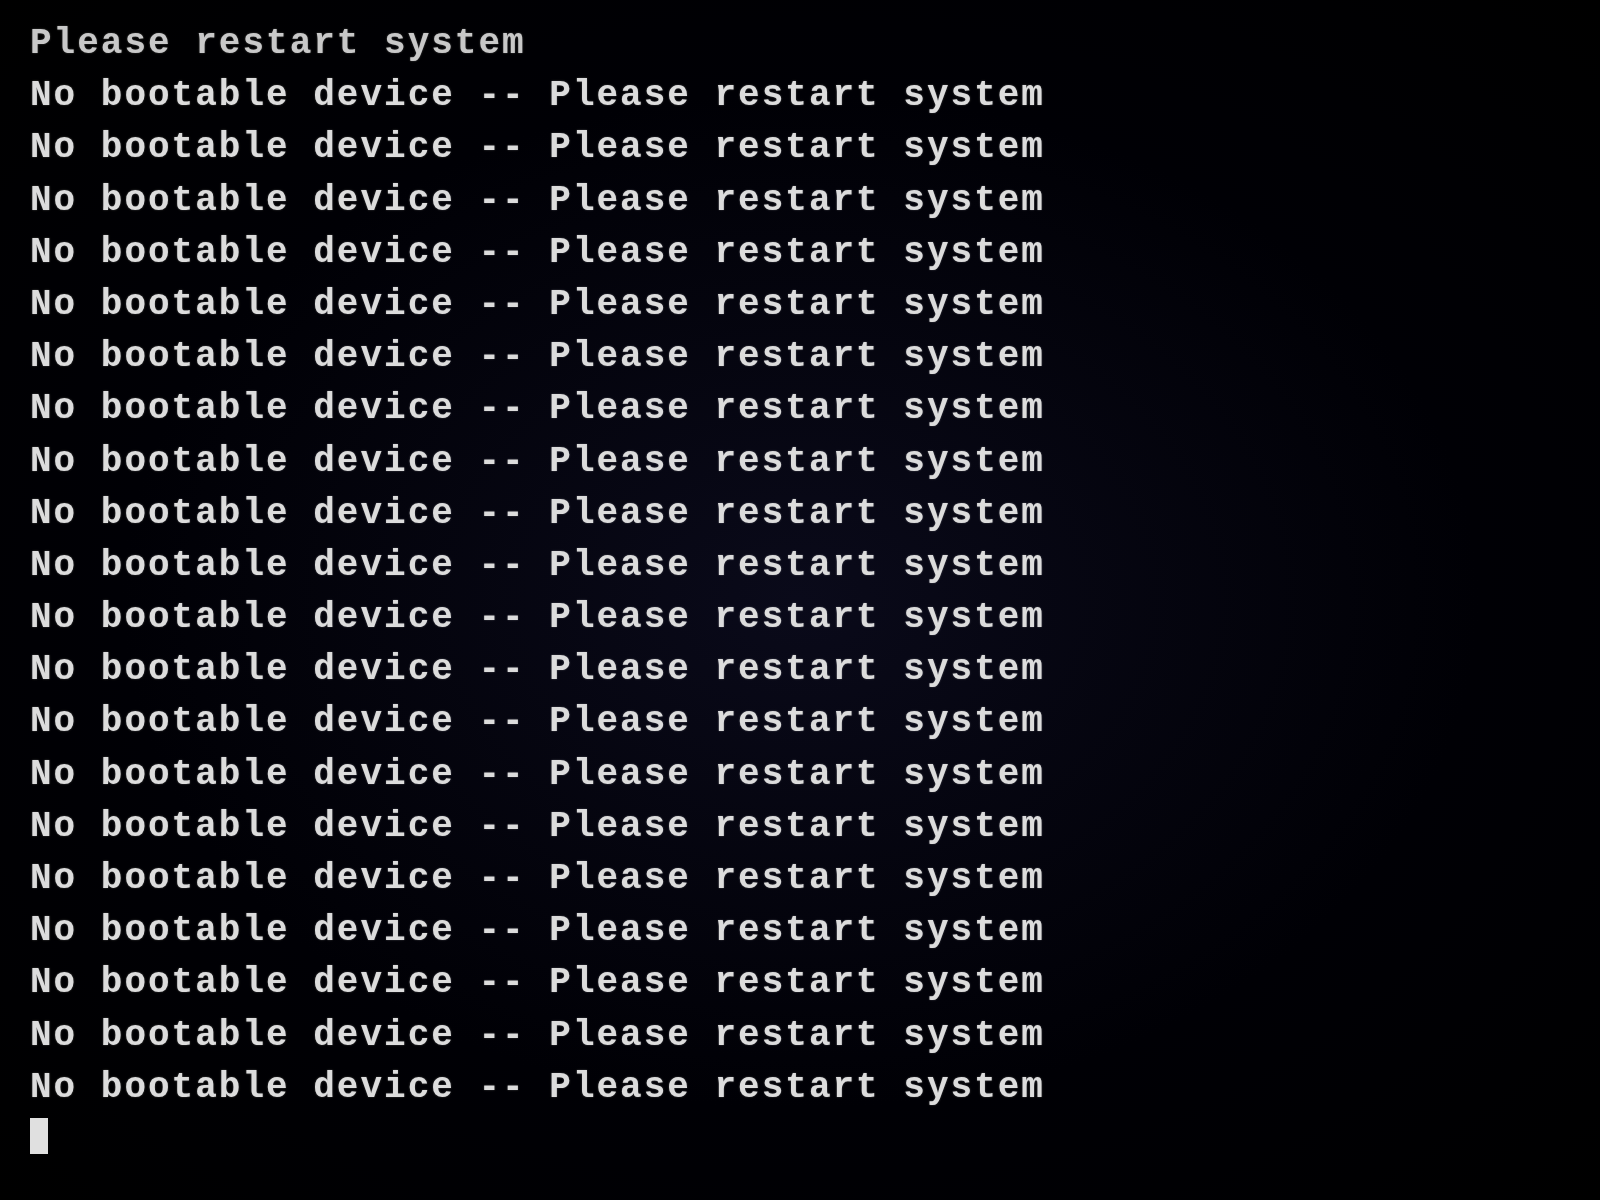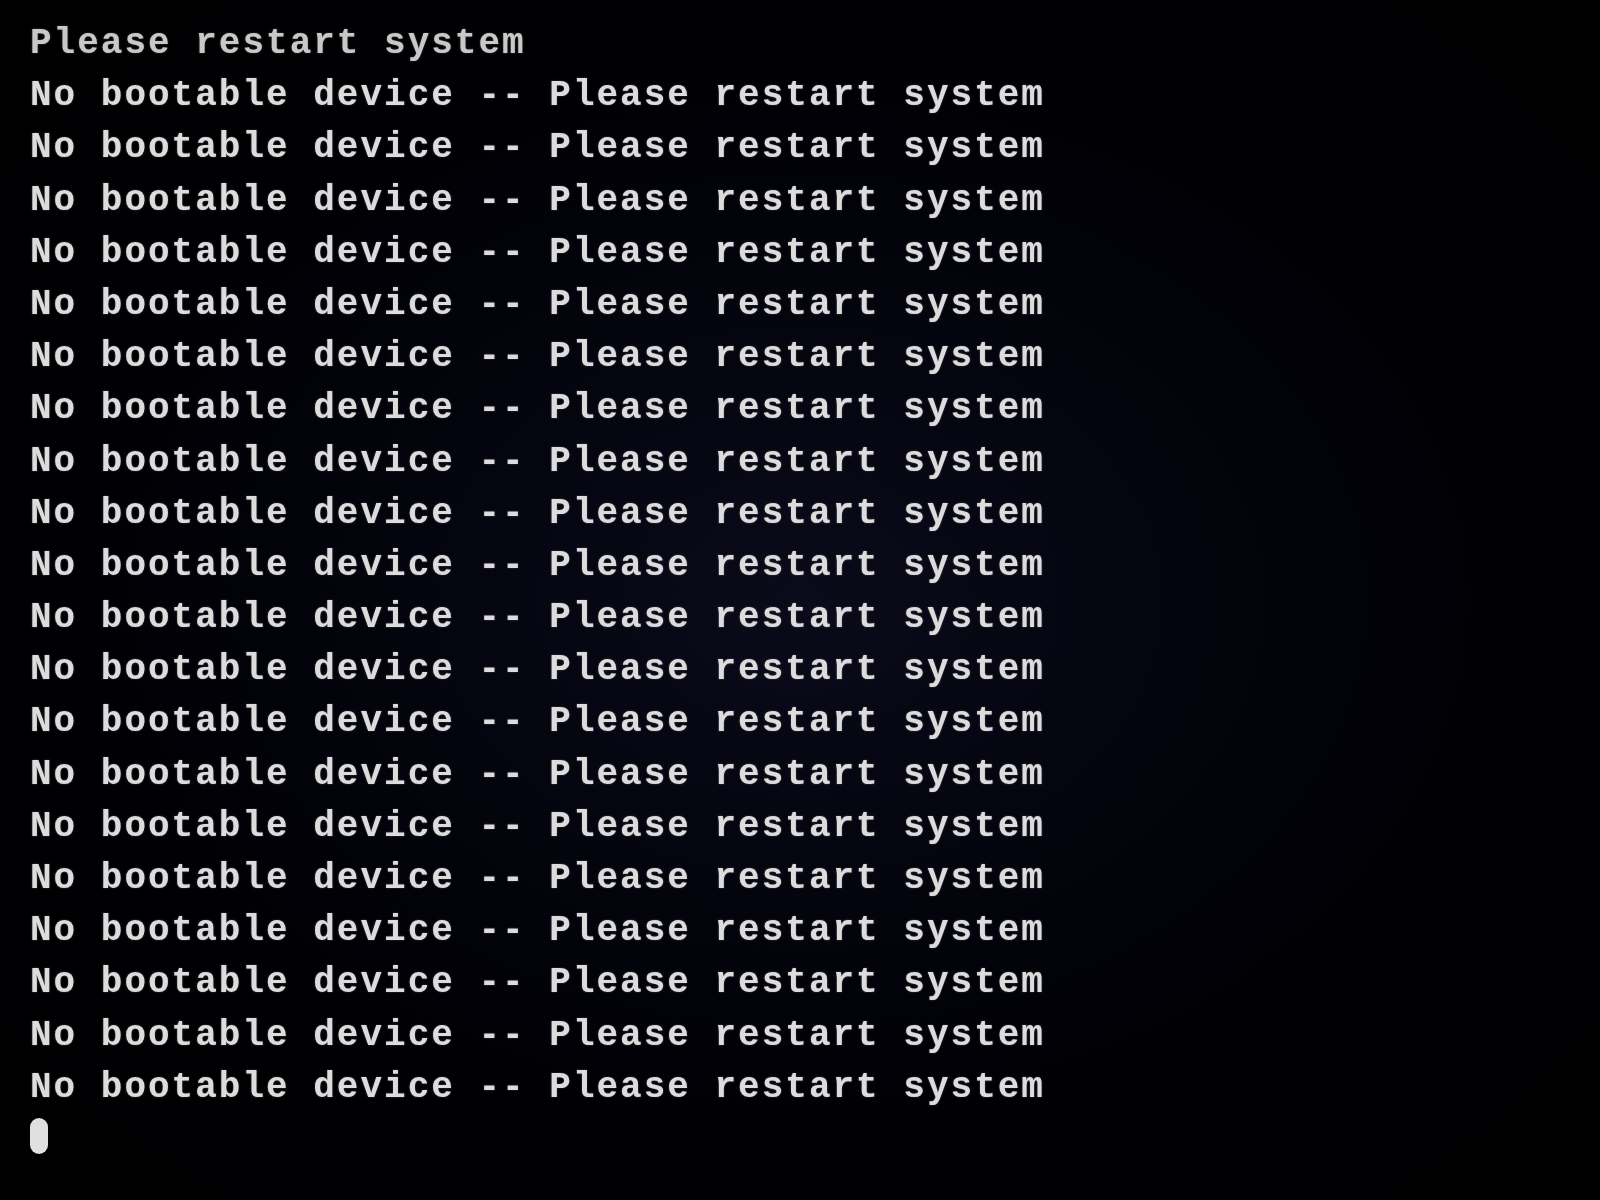--- a/index.html
+++ b/index.html
@@ -1,19 +1,18 @@
 <!DOCTYPE html>
 <html><head>
   <meta charset="utf-8">
   <style>
     * {
       margin: 0;
       padding: 0;
       box-sizing: border-box;
-      border-radius: 25px;
     }
 
     html, body {
       width: 1600px;
       height: 1200px;
       background: #000;
       overflow: hidden;
     }
 
     .screen {

